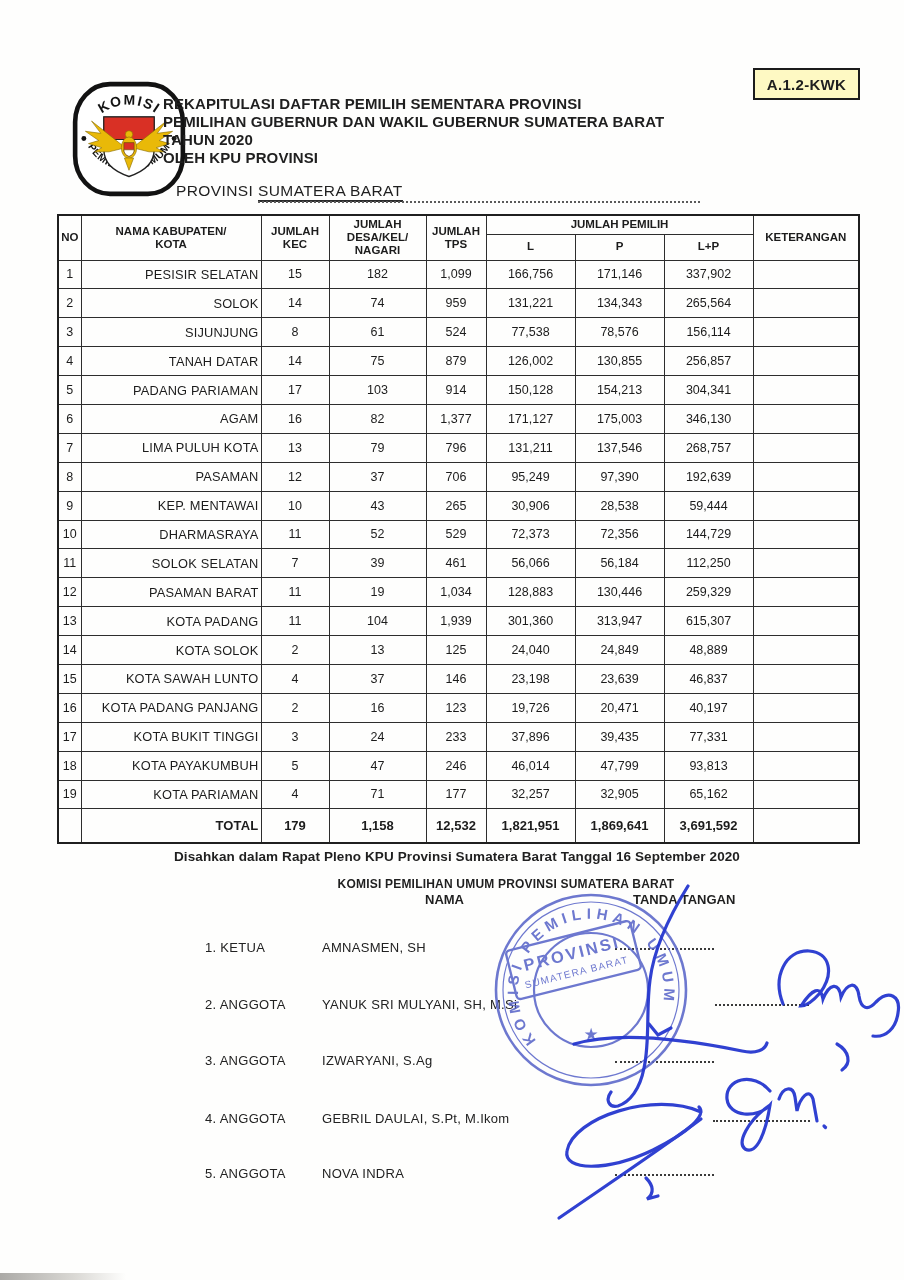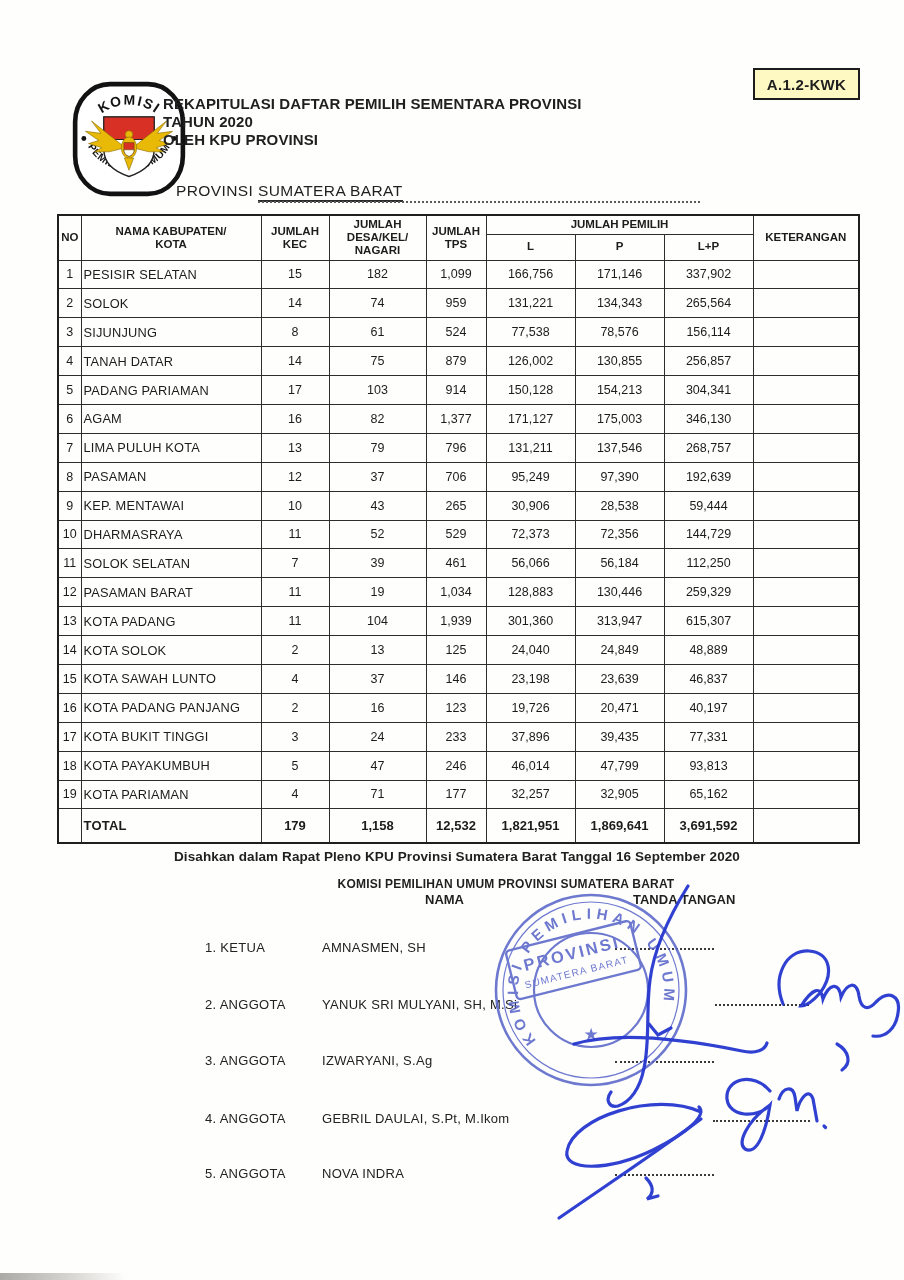--- a/index.html
+++ b/index.html
@@ -32,21 +32,21 @@
   #rekap{
     position:absolute;left:57px;top:214px;width:801px;
     border-collapse:collapse;table-layout:fixed;border:2px solid #1f1f1f;
     font-size:12.5px;color:#1c1c1c;
   }
   #rekap th,#rekap td{border:1px solid #2d2d2d;padding:0 2px;text-align:center;vertical-align:middle;overflow:hidden}
   #rekap thead th{font-size:11.5px;font-weight:bold;white-space:pre-line;line-height:1.15;padding:1px 0}
   #rekap thead tr.h1{height:19px}
   #rekap thead tr.h2{height:26px}
   #rekap tbody tr{height:28.9px}
-  #rekap td.c-name{text-align:left;letter-spacing:.2px;font-size:12.8px}
+  #rekap td.c-name{text-align:right;letter-spacing:.2px;font-size:12.8px}
   #rekap tbody.total tr{height:34px}
   #rekap tbody.total td{font-weight:bold;font-size:13px}
 
   
   #ratified{left:57px;top:849px;width:800px;text-align:center;font-weight:bold;font-size:13.5px;letter-spacing:.1px}
   #committee{left:156px;top:877px;width:700px;text-align:center;font-weight:bold;font-size:12px;letter-spacing:.2px}
   #colnama{left:425px;top:892px;font-weight:bold;font-size:13px}
   #colttd{left:633px;top:892px;font-weight:bold;font-size:13px}
 
   .member-row{position:absolute;left:205px;width:520px;height:16px;font-size:13px;letter-spacing:.3px;color:#222;white-space:nowrap}
@@ -101,20 +101,21 @@
     <path d="M53,76 L62,76 L57.5,88 Z"></path>
   </g>
   <g>
     <path d="M52.5,61 h10 v7 q0 4.5 -5 6.5 q-5 -2 -5 -6.5 z" fill="#d93025" stroke="#6b4f00" stroke-width="0.6"></path>
     <path d="M52.5,68 h10 v0 q0 4.5 -5 6.5 q-5 -2 -5 -6.5 z" fill="#fff" stroke="#6b4f00" stroke-width="0.6"></path>
   </g>
 </svg>
 
 <div class="abs" id="title">
   <div>REKAPITULASI DAFTAR PEMILIH SEMENTARA PROVINSI</div>
+  <div>PEMILIHAN GUBERNUR DAN WAKIL GUBERNUR SUMATERA BARAT</div>
   <div>TAHUN 2020</div>
   <div>OLEH KPU PROVINSI</div>
 </div>
 
 <div class="abs" id="prov"><span>PROVINSI </span><span class="ul">SUMATERA BARAT</span></div>
 <div class="abs" id="provdots"></div>
 
 <table id="rekap">
   <colgroup>
     <col style="width:23px">

